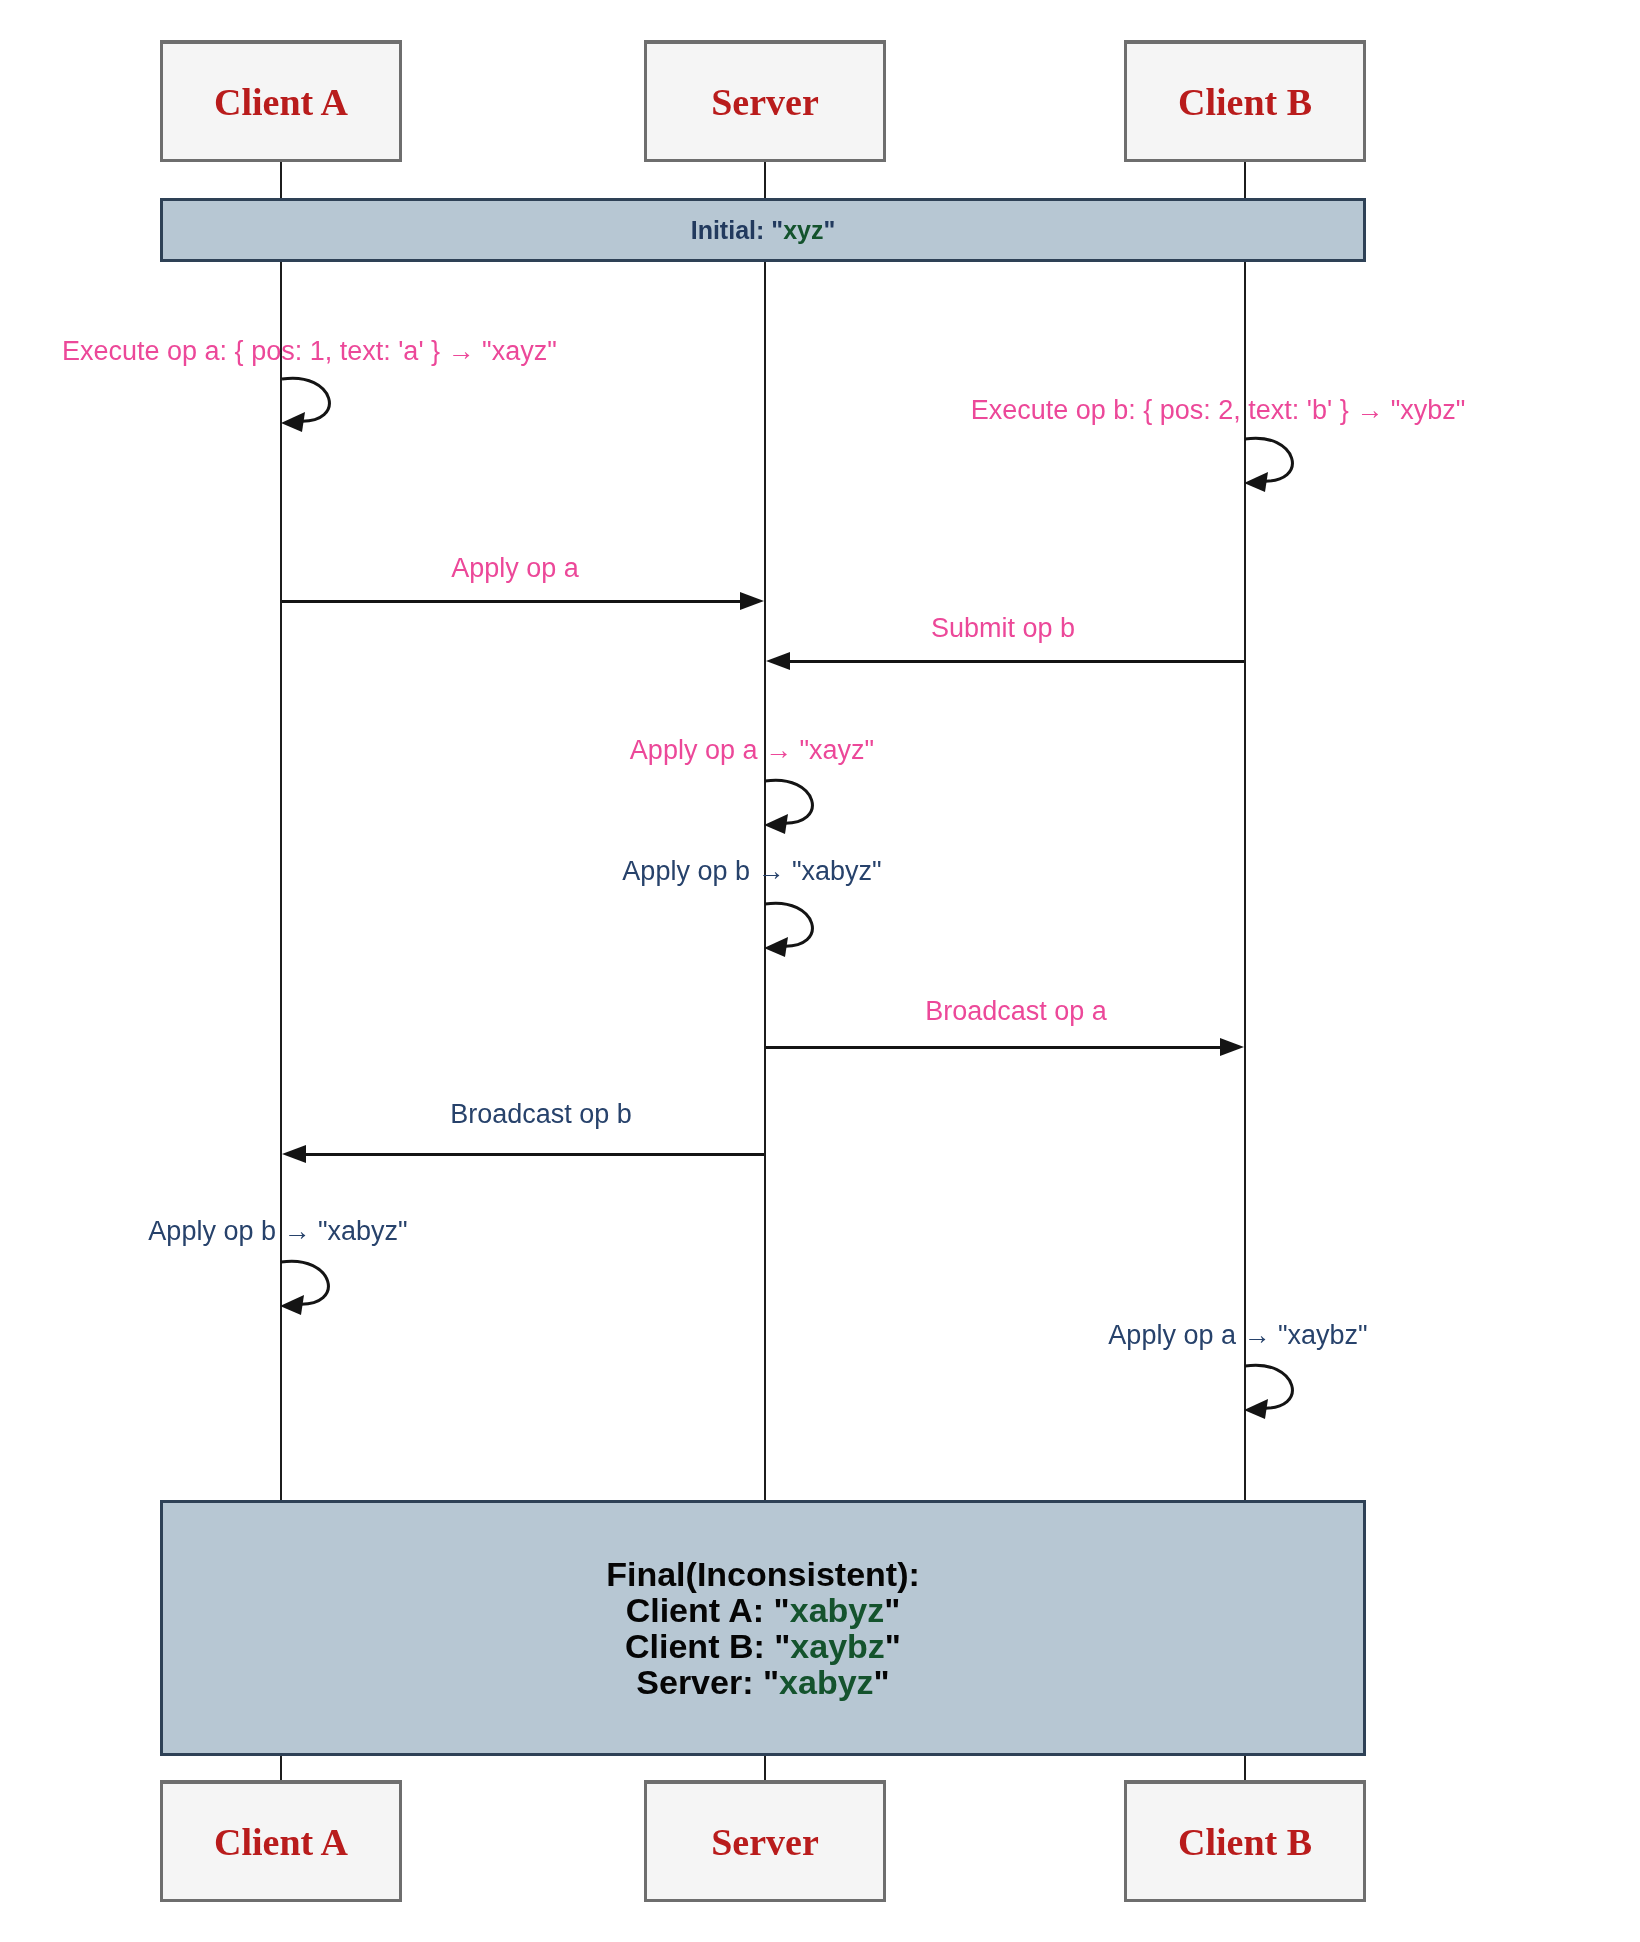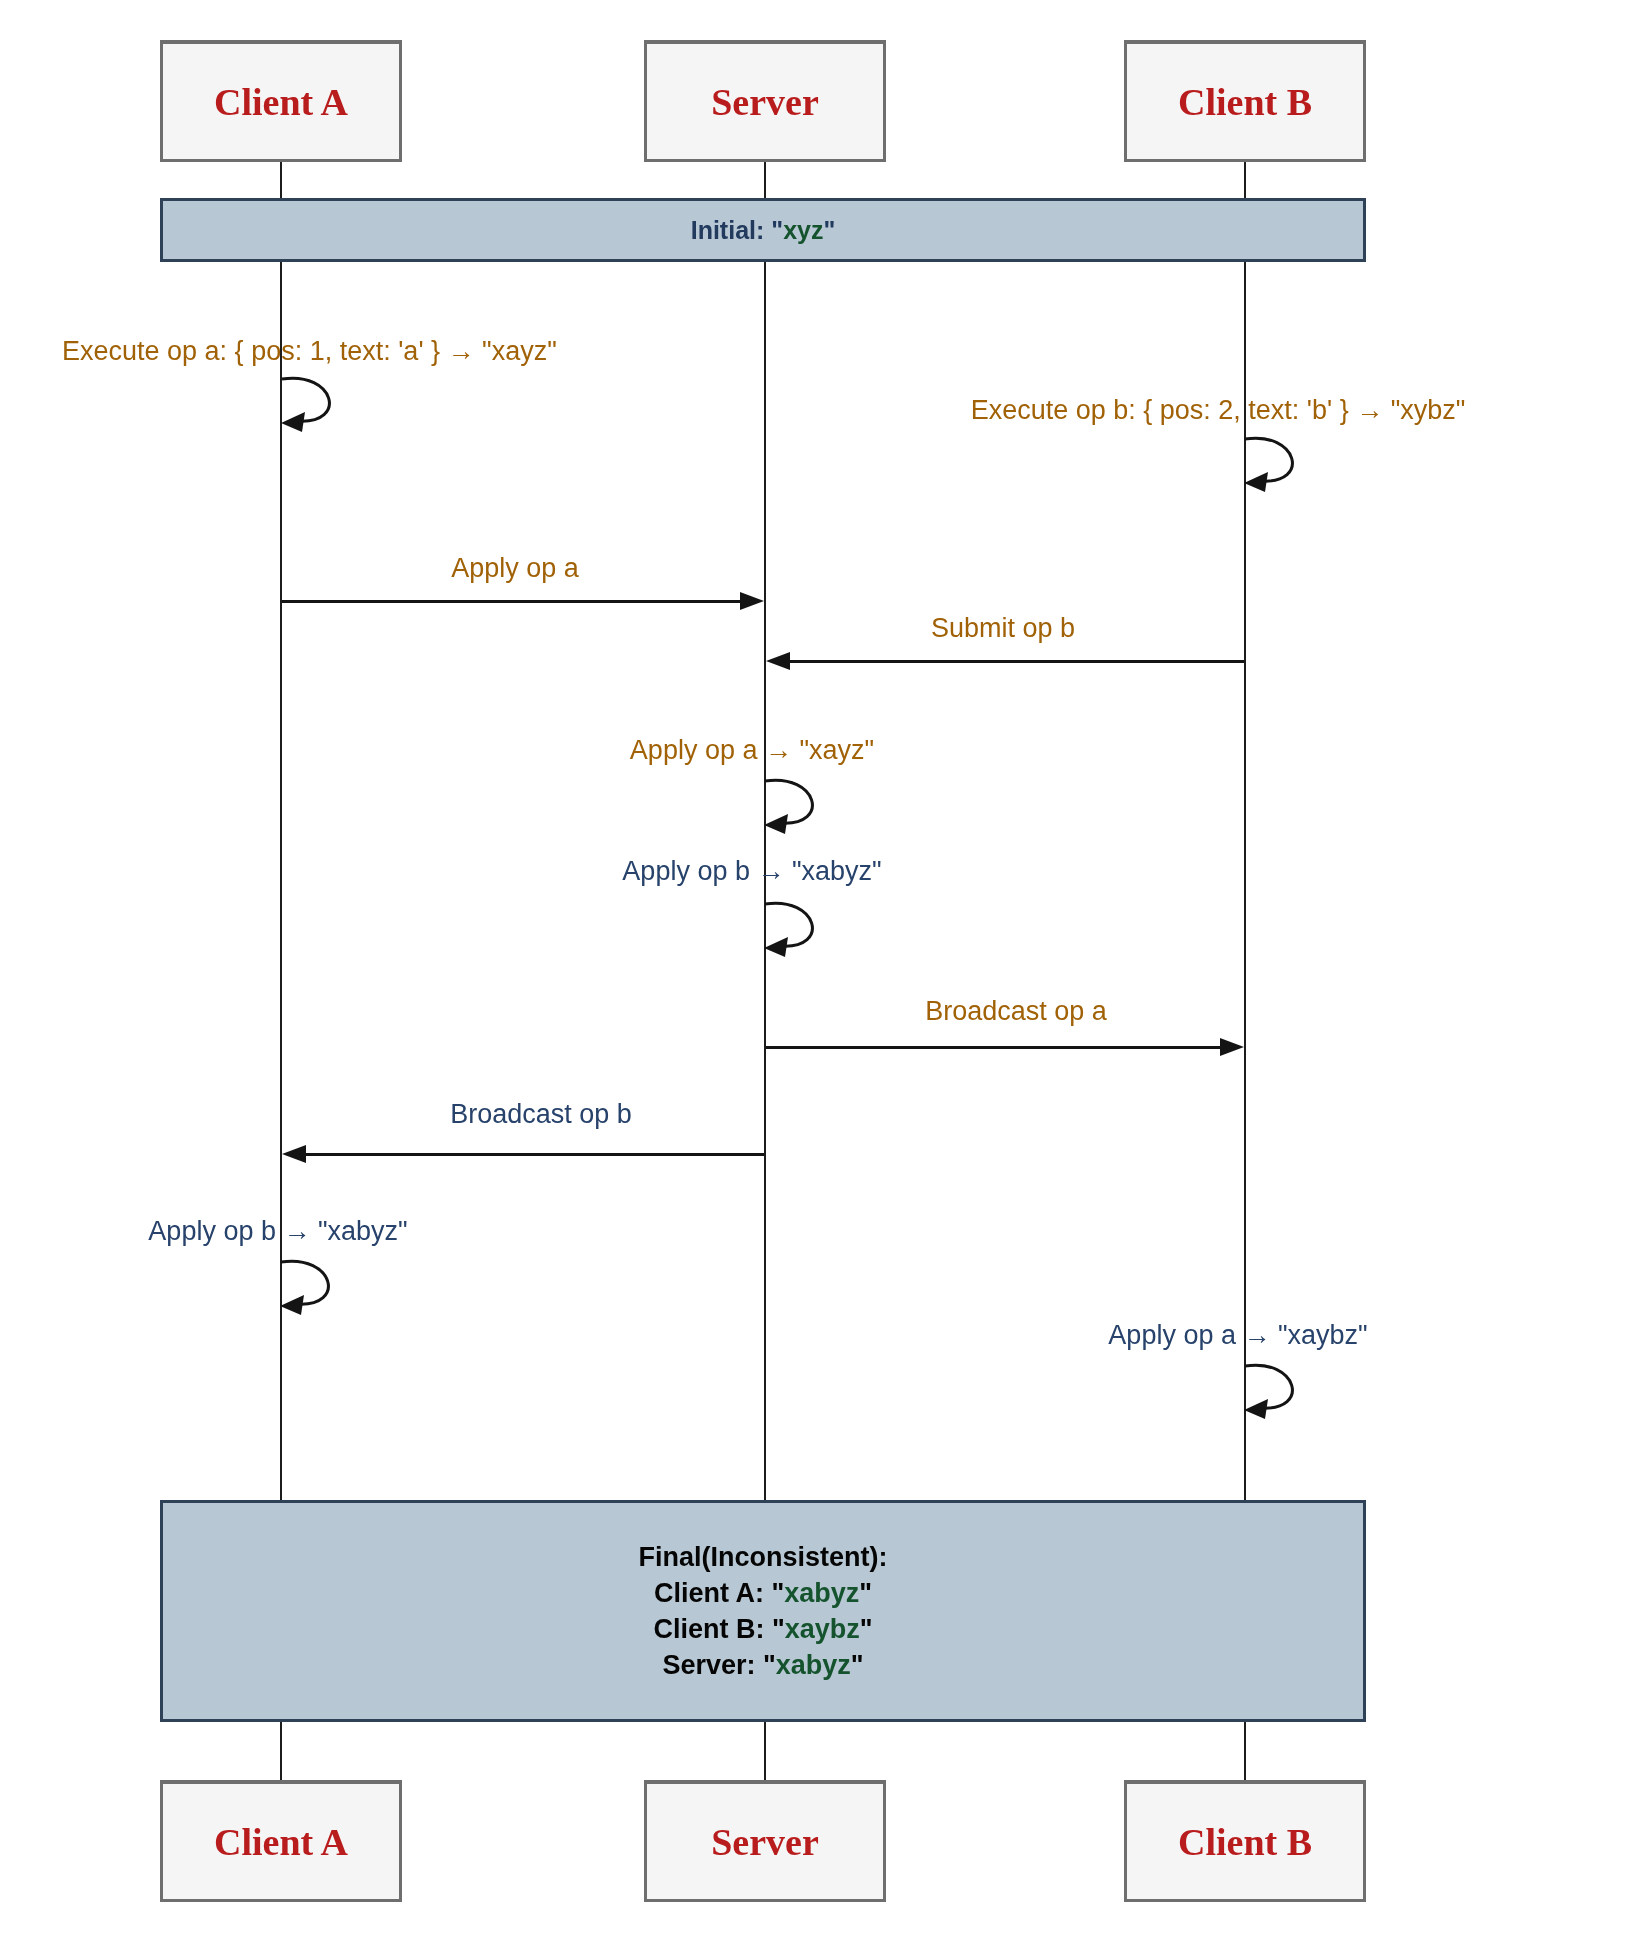--- a/index.html
+++ b/index.html
@@ -15,24 +15,24 @@
     font-family:"Liberation Serif","DejaVu Serif",serif;font-weight:bold;
     font-size:38px;color:#b91c1c;
   }
   .note{
     position:absolute;left:160px;width:1206px;box-sizing:border-box;
     background:#b7c7d3;border:3px solid #2e4156;
     display:flex;flex-direction:column;align-items:center;justify-content:center;
     font-weight:bold;text-align:center;
   }
   .note-initial{top:198px;height:64px;font-size:25px;color:#223a5e;}
-  .note-final{top:1500px;height:222px;font-size:27px;color:#050505;line-height:36px;}
+  .note-final{top:1500px;height:256px;font-size:34px;color:#050505;line-height:36px;}
   .red{color:#14532d;}
   .msg{
-    position:absolute;font-size:27px;color:#a16207;white-space:nowrap;
+    position:absolute;font-size:27px;color:#ec4899;white-space:nowrap;
     transform:translateX(-50%);
   }
   .msg.navy{color:#27426b;}
   .msg.left-anchored{transform:none;}
   .arrow{position:absolute;height:20px;}
   .arrow .line{position:absolute;top:9px;height:3px;background:#141414;}
   .head-right{position:absolute;right:0;top:1px;width:0;height:0;
     border-left:24px solid #141414;border-top:9px solid transparent;border-bottom:9px solid transparent;}
   .head-left{position:absolute;left:0;top:1px;width:0;height:0;
     border-right:24px solid #141414;border-top:9px solid transparent;border-bottom:9px solid transparent;}

